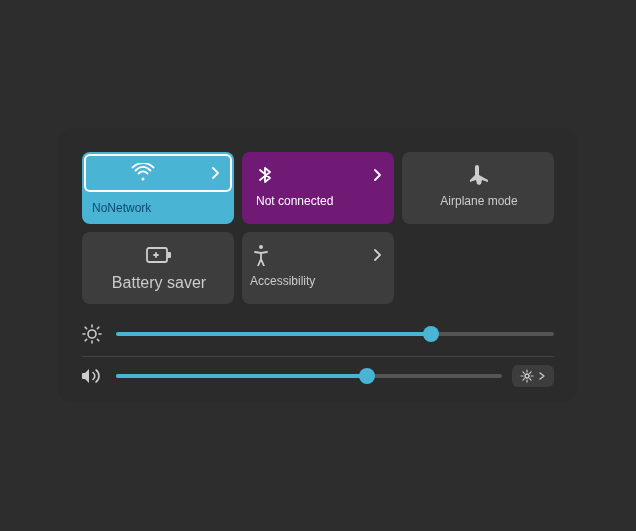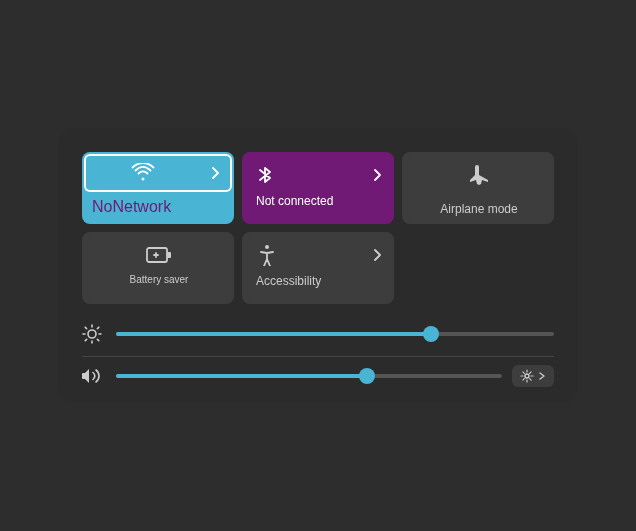--- a/index.html
+++ b/index.html
@@ -90,61 +90,61 @@
             <path d="M1.5 4.5C4.5 1.5 8 0 12 0s7.5 1.5 10.5 4.5" stroke="white" stroke-width="1.8" stroke-linecap="round" fill="none"></path>
           </svg>
         </button>
         <button style="width:32px; background:#4ab4d4; border:2px solid #fff; border-left:none; border-radius:0 6px 6px 0; cursor:pointer; display:flex; align-items:center; justify-content:center;">
           <svg width="10" height="14" viewBox="0 0 10 14" fill="none">
             <path d="M3 2l5 5-5 5" stroke="white" stroke-width="1.8" stroke-linecap="round" stroke-linejoin="round"></path>
           </svg>
         </button>
       </div>
       <div style="padding:6px 10px 8px 10px;">
-        <span style="font-size:16px; color:#701a75;">NoNetwork</span>
+        <span style="font-size:12px; color:#0c4a6e;">NoNetwork</span>
       </div>
     </div>
 
     <div style="background:#701a75; border-radius:8px; display:flex; flex-direction:column; min-height:72px; padding:12px 12px 8px 14px; cursor:pointer;">
       <div style="display:flex; align-items:center; justify-content:space-between; width:100%;">
         <svg width="18" height="22" viewBox="0 0 18 22" fill="none">
           <path d="M4 6l10 8-5 4V4l5 4L4 16" stroke="white" stroke-width="1.8" stroke-linecap="round" stroke-linejoin="round"></path>
         </svg>
         <svg width="10" height="14" viewBox="0 0 10 14" fill="none">
           <path d="M3 2l5 5-5 5" stroke="white" stroke-width="1.8" stroke-linecap="round" stroke-linejoin="round"></path>
         </svg>
       </div>
       <span style="font-size:12px; color:#fff; margin-top:8px;">Not connected</span>
     </div>
 
-    <div style="background:#3d3d3d; border-radius:8px; display:flex; flex-direction:column; min-height:72px; padding:12px 12px 8px 14px; cursor:pointer;justify-content:space-between;">
+    <div style="background:#3d3d3d; border-radius:8px; display:flex; flex-direction:column; min-height:72px; padding:12px 12px 8px 14px; cursor:pointer;">
       <div style="display:flex; align-items:center; justify-content:center; width:100%;">
         <svg width="24" height="22" viewBox="0 0 24 22" fill="none">
           <path d="M21 16l-9-5V3a2 2 0 0 0-4 0v8L3 16v2l6-2 1 4 2 1 2-1 1-4 6 2z" fill="#ccc"></path>
         </svg>
       </div>
       <span style="font-size:12px; color:#ccc; margin-top:8px; text-align:center;">Airplane mode</span>
     </div>
 
   </div>
 
   <div class="tile-row" style="margin-top:8px;">
 
     <div style="background:#3d3d3d; border-radius:8px; display:flex; flex-direction:column; min-height:72px; padding:12px 12px 8px 14px; cursor:pointer;">
       <div style="display:flex; align-items:center; justify-content:center; width:100%;">
         <svg width="26" height="22" viewBox="0 0 26 22" fill="none">
           <rect x="1" y="4" width="20" height="14" rx="2" stroke="#ccc" stroke-width="1.8"></rect>
           <rect x="21" y="8" width="4" height="6" rx="1" fill="#ccc"></rect>
           <path d="M8 11h4m-2-2v4" stroke="#ccc" stroke-width="1.8" stroke-linecap="round"></path>
         </svg>
       </div>
-      <span style="font-size:10px; color:#ccc; margin-top:8px; text-align:center;">Battery saver</span>
+      <span style="font-size:16px; color:#ccc; margin-top:8px; text-align:center;">Battery saver</span>
     </div>
 
-    <div style="background:#3d3d3d; border-radius:8px; display:flex; flex-direction:column; min-height:72px; padding:12px 12px 8px 14px; cursor:pointer;">
+    <div style="background:#3d3d3d; border-radius:8px; display:flex; flex-direction:column; min-height:72px; padding:12px 12px 8px 8px; cursor:pointer;">
       <div style="display:flex; align-items:center; justify-content:space-between; width:100%;">
         <svg width="22" height="22" viewBox="0 0 22 22" fill="none">
           <circle cx="11" cy="3" r="2" fill="#ccc"></circle>
           <path d="M5 8l6 1 6-1M11 9v6M8 22l3-7 3 7" stroke="#ccc" stroke-width="1.8" stroke-linecap="round" stroke-linejoin="round"></path>
         </svg>
         <svg width="10" height="14" viewBox="0 0 10 14" fill="none">
           <path d="M3 2l5 5-5 5" stroke="#ccc" stroke-width="1.8" stroke-linecap="round" stroke-linejoin="round"></path>
         </svg>
       </div>
       <span style="font-size:12px; color:#ccc; margin-top:8px;">Accessibility</span>

